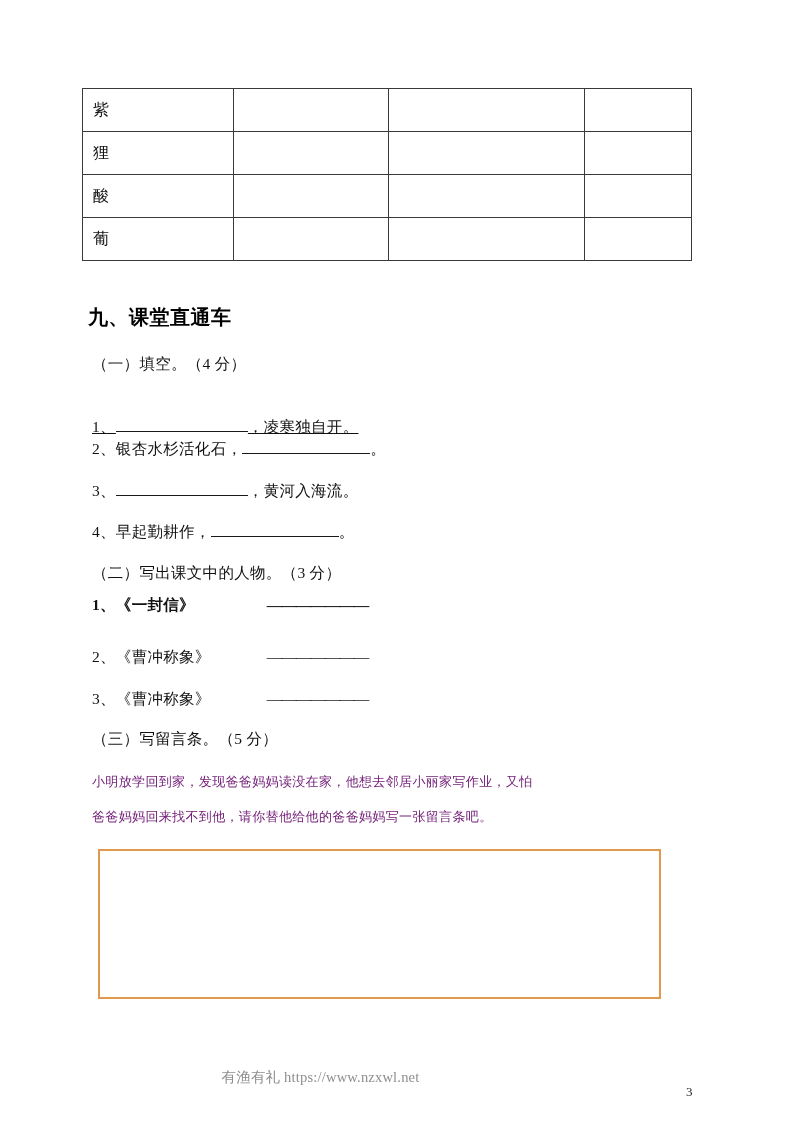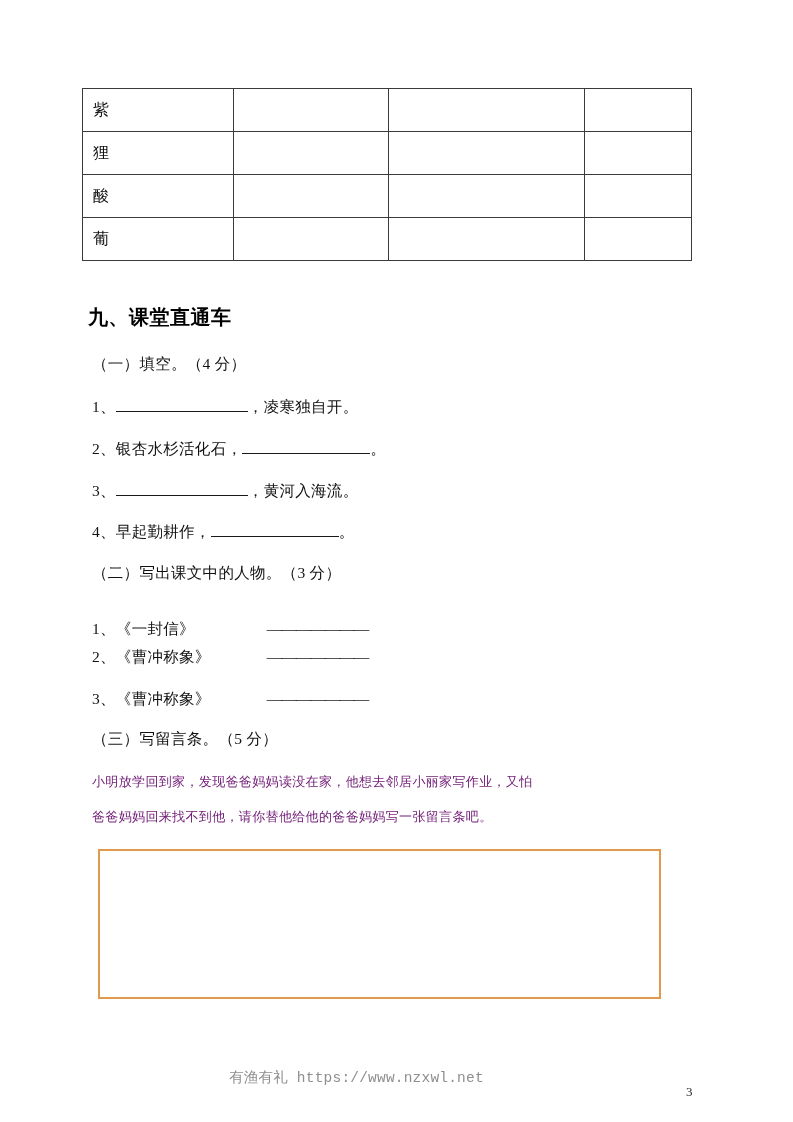--- a/index.html
+++ b/index.html
@@ -116,23 +116,22 @@
 
   
   .footer-watermark {
     position: absolute;
     left: 0;
     top: 1068px;
     width: 641px;
     text-align: center;
     font-size: 14.5px;
     color: #8e8e8e;
-    font-family: Liberation Mono, monospace;
+    font-family: Liberation Serif, serif;
     letter-spacing: 0.2px;
-    margin-left: 36px;
   }
   .page-number {
     position: absolute;
     left: 686px;
     top: 1084px;
     font-size: 13px;
     color: #222;
     font-family: "Liberation Serif", "DejaVu Serif", serif;
   }
 </style>
@@ -167,39 +166,39 @@
         <td class="col-c"></td>
         <td class="col-d"></td>
       </tr>
     </tbody>
   </table>
 
   <div class="section-heading">九、课堂直通车</div>
 
   <div class="sub-heading" style="top:354px;">（一）填空。（4 分）</div>
 
-  <div class="q-line" style="top:396px;">
+  <div class="q-line" style="top:416px;text-decoration:underline;">
     <span>1、</span><span class="blank-u blank-long"></span><span>，凌寒独自开。</span>
   </div>
 
   <div class="q-line" style="top:438px;">
     <span>2、</span><span>银杏水杉活化石，</span><span class="blank-u blank-mid"></span><span>。</span>
   </div>
 
   <div class="q-line" style="top:480px;">
     <span>3、</span><span class="blank-u blank-long"></span><span>，黄河入海流。</span>
   </div>
 
   <div class="q-line" style="top:521px;">
     <span>4、</span><span>早起勤耕作，</span><span class="blank-u blank-mid"></span><span>。</span>
   </div>
 
   <div class="sub-heading" style="top:563px;">（二）写出课文中的人物。（3 分）</div>
 
-  <div class="q-line" style="top:619px;">
+  <div class="q-line" style="top:595px;font-weight:bold;">
     <span>1、</span><span>《一封信》</span><span style="display:inline-block;width:72px;"></span><span class="dash-line">———————</span>
   </div>
 
   <div class="q-line" style="top:647px;">
     <span>2、</span><span>《曹冲称象》</span><span style="display:inline-block;width:56px;"></span><span class="dash-line">———————</span>
   </div>
 
   <div class="q-line" style="top:689px;">
     <span>3、</span><span>《曹冲称象》</span><span style="display:inline-block;width:56px;"></span><span class="dash-line">———————</span>
   </div>

